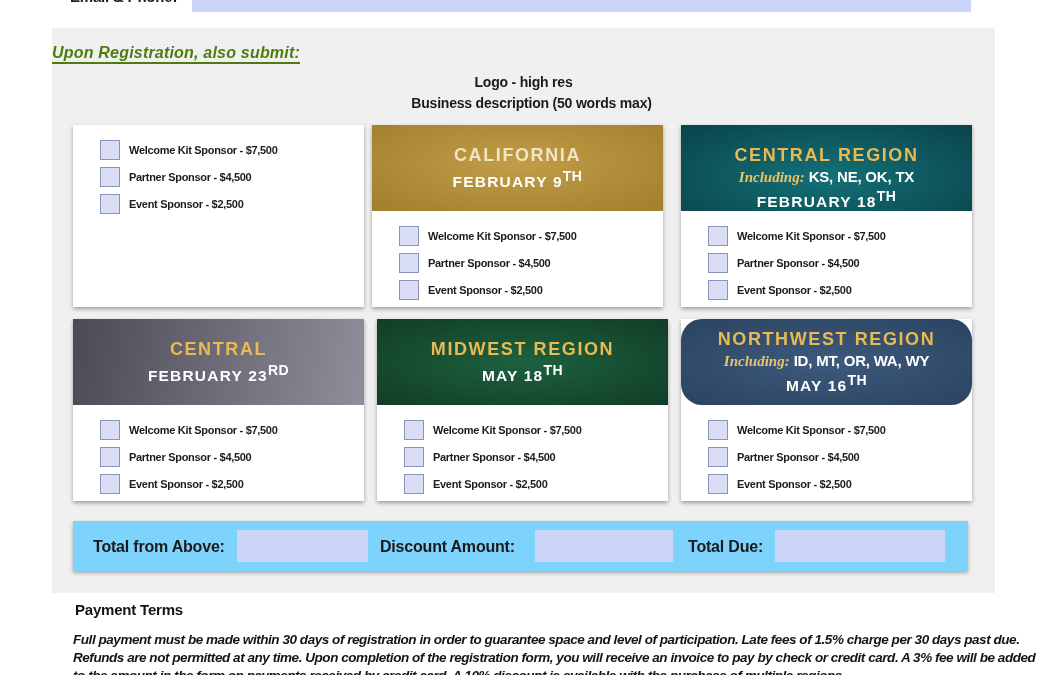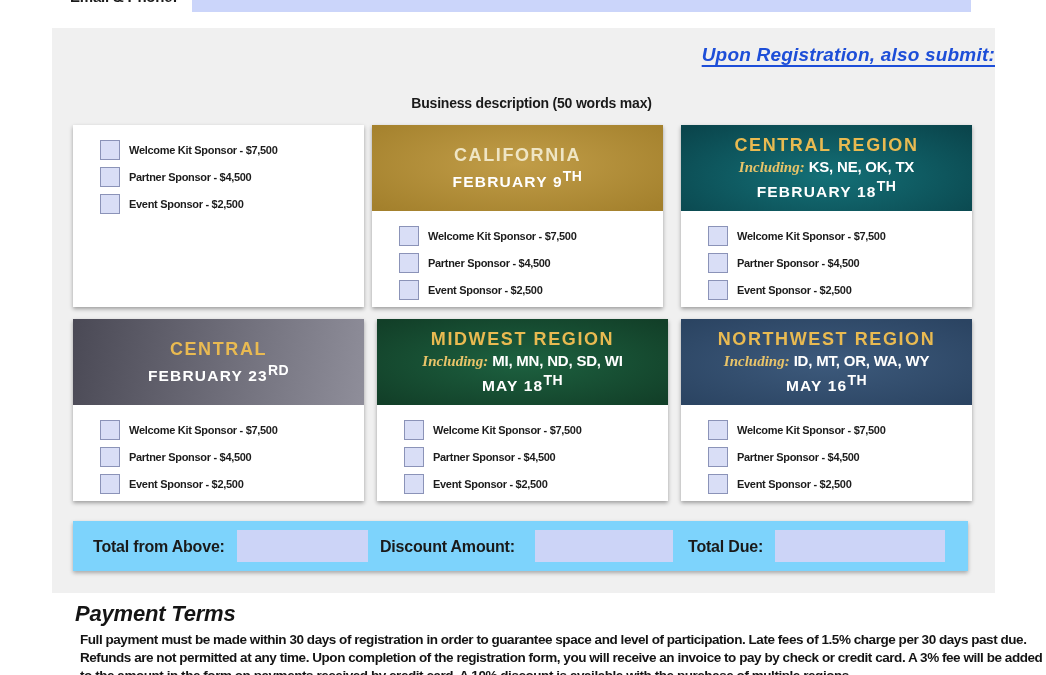--- a/index.html
+++ b/index.html
@@ -11,46 +11,46 @@
   .contact-row { position:absolute; top:-18px; left:0; width:1046px; height:30px; }
   .contact-label { position:absolute; left:70px; top:6px; font-size:15px; font-weight:bold;
     color:#1a1a1a; letter-spacing:-0.2px; }
   .contact-input { position:absolute; left:192px; top:0; width:779px; height:30px;
     background:#cbd5fa; border:none; outline:none; font-size:14px; padding:0 6px;
     font-family:"Liberation Sans", sans-serif; }
 
   
   .panel { position:absolute; left:52px; top:28px; width:943px; height:565px; background:#f0f0f0; }
 
-  .panel-heading { position:absolute; top:16px; left:0; width:100%; text-align:right;
-    font-size:19px; font-weight:bold; font-style:italic; color:#1d4ed8; letter-spacing:0.2px; }
+  .panel-heading { position:absolute; top:16px; left:0; width:100%; text-align:left;
+    font-size:16px; font-weight:bold; font-style:italic; color:#4d7c0f; letter-spacing:0.2px; }
   .panel-heading span { text-decoration:underline; text-decoration-thickness:2px; text-underline-offset:4px; }
   .panel-sub1 { position:absolute; top:46px; left:0; width:100%; text-align:center;
     font-size:14px; font-weight:bold; color:#1a1a1a; letter-spacing:-0.2px; }
   .panel-sub2 { position:absolute; top:67px; left:8px; width:100%; text-align:center;
     font-size:14px; font-weight:bold; color:#1a1a1a; letter-spacing:-0.2px; }
 
   
   .card { position:absolute; width:291px; height:182px; background:#ffffff;
     box-shadow:0 2px 4px rgba(0,0,0,0.35); }
   .card.pos-0 { left:21px;  top:97px; }
   .card.pos-1 { left:320px; top:97px; }
   .card.pos-2 { left:629px; top:97px; }
   .card.pos-3 { left:21px;  top:291px; }
   .card.pos-4 { left:325px; top:291px; }
   .card.pos-5 { left:629px; top:291px; }
 
   .card-header { height:86px; display:flex; flex-direction:column; justify-content:center;
     align-items:center; gap:2px; }
   .hdr-sw { background:radial-gradient(ellipse at 50% 45%, #93402a 0%, #7b2d1a 90%); }
   .hdr-ca { background:radial-gradient(ellipse at 50% 45%, #c19d48 0%, #a3802c 95%); }
-  .hdr-ce { background:radial-gradient(ellipse at 50% 60%, #147077 0%, #0a454c 95%); }
+  .hdr-ce { background:radial-gradient(ellipse at 50% 60%, #147077 0%, #0a454c 95%);justify-content:flex-end; }
   .hdr-ak { background:linear-gradient(100deg, #4a4955 0%, #8f8e9a 100%); }
   .hdr-mw { background:radial-gradient(ellipse at 50% 50%, #1d6140 0%, #123f28 95%); }
-  .hdr-nw { background:radial-gradient(ellipse at 50% 50%, #3d5a7c 0%, #2b4462 95%); }
+  .hdr-nw { background:radial-gradient(ellipse at 50% 50%, #3d5a7c 0%, #2b4462 95%);border-radius:21px; }
 
   .card-title { font-size:18px; font-weight:bold; letter-spacing:1.6px; color:#e9ba51; }
   .hdr-ca .card-title { color:#efe5c4; }
   .card-including { font-size:15px; color:#ffffff; font-weight:bold; letter-spacing:-0.2px; }
   .card-including .inc-word { font-family:"Liberation Serif", serif; font-style:italic;
     font-weight:bold; color:#e9c469; letter-spacing:0; }
   .card-date { font-size:15.5px; font-weight:bold; color:#ffffff; letter-spacing:1.2px; }
   .card-date sup { font-size:14px; letter-spacing:0.5px; vertical-align:6px; }
 
   .card-body { padding:12px 0 0 27px; }
@@ -65,43 +65,44 @@
   .totals-label { position:absolute; top:17px; font-size:16px; font-weight:bold; color:#1a1a1a;
     letter-spacing:-0.2px; }
   .tl-total { left:20px; } .tl-discount { left:307px; } .tl-due { left:615px; }
   .totals-input { position:absolute; top:9px; height:32px; background:#ccd4f7; border:none;
     outline:none; font-size:14px; padding:0 6px; font-family:"Liberation Sans", sans-serif; }
   .ti-total { left:164px; width:131px; }
   .ti-discount { left:462px; width:138px; }
   .ti-due { left:702px; width:170px; }
 
   
-  .terms-heading { position:absolute; left:75px; top:601px; font-size:22px; font-weight:bold;
-    font-style:italic; color:#141414; letter-spacing:-0.2px; }
-  .terms-line { position:absolute; left:80px; width:895px; font-size:13.5px; font-weight:bold;
-    color:#141414; letter-spacing:-0.45px; white-space:nowrap; }
+  .terms-heading { position:absolute; left:75px; top:601px; font-size:15px; font-weight:bold;
+    color:#141414; letter-spacing:-0.2px; }
+  .terms-line { position:absolute; left:73px; width:895px; font-size:13.5px; font-weight:bold;
+    font-style:italic; color:#141414; letter-spacing:-0.45px; white-space:nowrap; }
   .terms-line.l1 { top:632px; }
   .terms-line.l2 { top:650px; }
   .terms-line.l3 { top:668px; }
 </style>
 </head>
 <body>
 
 <div class="page">
 
   <div class="contact-row">
     <span class="contact-label">Email &amp; Phone:</span>
     <input class="contact-input" type="text" value="" style="">
   </div>
 
   <div class="panel">
 
     <div class="panel-heading">
       <span>Upon Registration, also submit:</span>
     </div>
+    <div class="panel-sub1">Logo - high res</div>
     <div class="panel-sub2">Business description (50 words max)</div>
 
     <div class="card pos-0">
       <div class="card-body">
         <label class="opt-row">
           <input type="checkbox" class="opt-box" style="">
           <span class="opt-label">Welcome Kit Sponsor - $7,500</span>
         </label>
         <label class="opt-row">
           <input type="checkbox" class="opt-box" style="">
@@ -185,24 +186,20 @@
         <label class="opt-row">
           <input type="checkbox" class="opt-box" style="">
           <span class="opt-label">Event Sponsor - $2,500</span>
         </label>
       </div>
     </div>
 
     <div class="card pos-4">
       <div class="card-header hdr-mw">
         <div class="card-title">MIDWEST REGION</div>
-        <div class="card-including">
-          <span class="inc-word">Including:</span>
-          <span>MI, MN, ND, SD, WI</span>
-        </div>
         <div class="card-date">
           <span>MAY 18</span><sup>TH</sup>
         </div>
       </div>
       <div class="card-body">
         <label class="opt-row">
           <input type="checkbox" class="opt-box" style="">
           <span class="opt-label">Welcome Kit Sponsor - $7,500</span>
         </label>
         <label class="opt-row">

